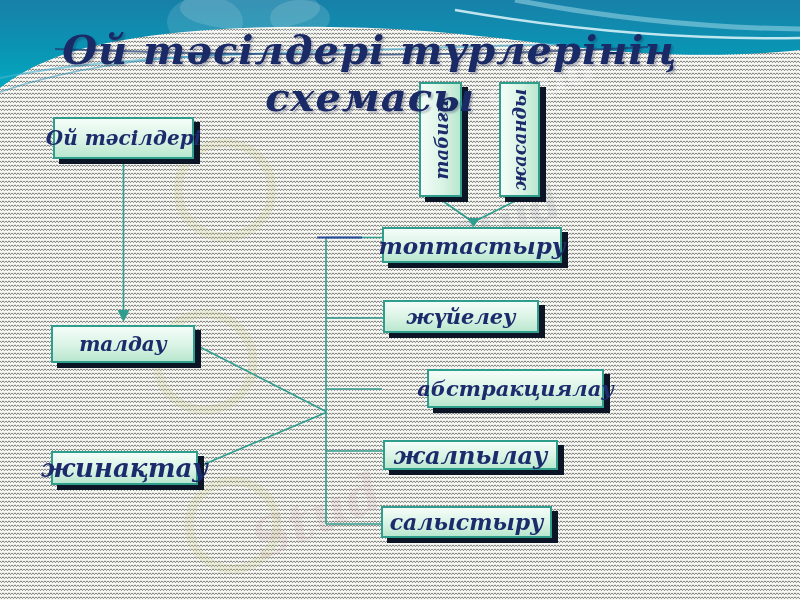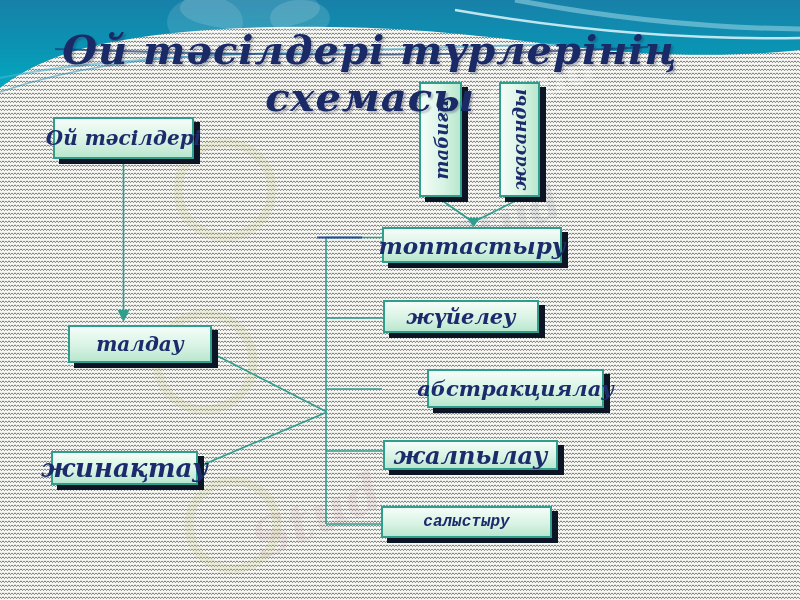--- a/index.html
+++ b/index.html
@@ -21,29 +21,29 @@
     background:linear-gradient(to bottom,#f4fdf8 0%,#d9f3e4 55%,#b9e7cf 100%);
     box-shadow:6px 5px 0 #0c1526;
     color:#1b2b6b;font-weight:bold;font-style:italic;
     box-sizing:border-box;z-index:3;
   }
   .node .lbl{white-space:nowrap;}
   .node.vertical{background:linear-gradient(to right,#f4fdf8 0%,#d9f3e4 55%,#b9e7cf 100%);}
   .node.vertical .lbl{transform:rotate(-90deg);}
 
   .n-root      {left:53px; top:117px;width:141px;height:42px;font-size:20px;}
-  .n-taldau    {left:68px; top:325px;width:144px;height:38px;font-size:20px;}
+  .n-taldau    {left:51px; top:325px;width:144px;height:38px;font-size:20px;}
   .n-zhinaktau {left:51px; top:451px;width:147px;height:34px;font-size:26px;}
   .n-tabigi    {left:419px;top:82px; width:43px; height:115px;font-size:18px;}
   .n-zhasandy  {left:499px;top:82px; width:41px; height:115px;font-size:18px;}
   .n-toptastyru{left:382px;top:227px;width:180px;height:36px;font-size:23px;}
   .n-zhuyeleu  {left:383px;top:300px;width:156px;height:33px;font-size:21px;}
   .n-abstr     {left:382px;top:369px;width:177px;height:39px;font-size:21px;margin-left:45px;}
   .n-zhalpylau {left:383px;top:440px;width:175px;height:30px;font-size:24px;}
-  .n-salystyru {left:381px;top:506px;width:171px;height:32px;font-size:16px;font-family:Liberation Mono, monospace;}
+  .n-salystyru {left:381px;top:506px;width:171px;height:32px;font-size:22px;}
 </style>
 </head>
 <body>
 
 <div class="slide">
 
   <svg class="layer" width="800" height="600" viewBox="0 0 800 600" style="z-index:1;">
     <defs>
       <pattern id="zz" width="6" height="4" patternUnits="userSpaceOnUse">
         <rect width="6" height="4" fill="#f7f7f4"></rect>

